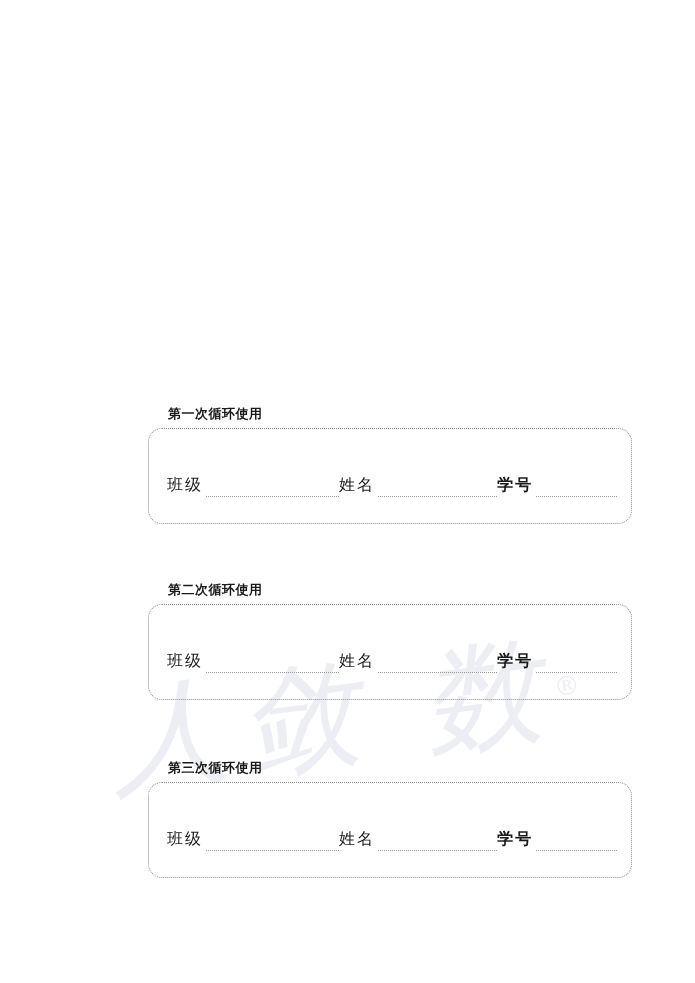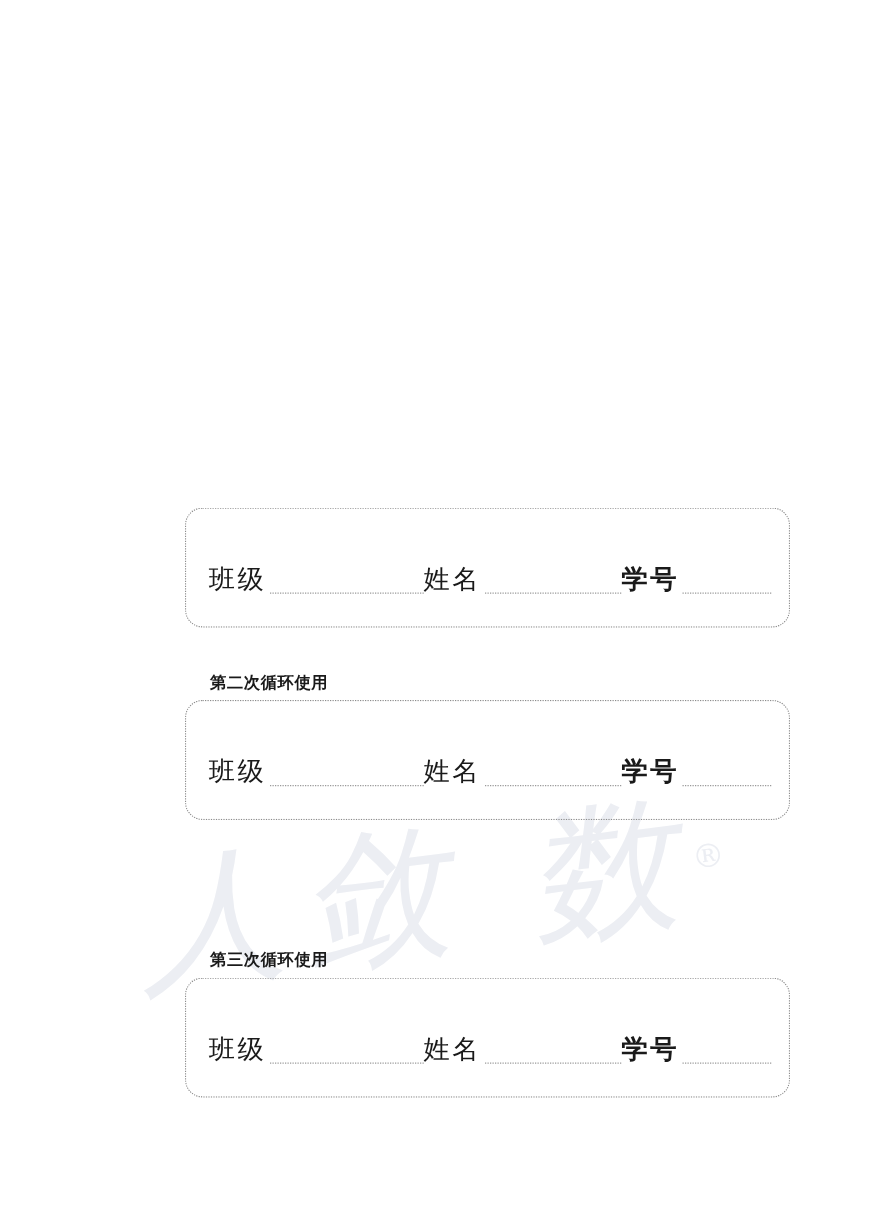--- a/index.html
+++ b/index.html
@@ -96,52 +96,53 @@
   .field {
     display: flex;
     align-items: flex-end;
     height: 30px;
   }
   .field-class  { width: 178px; }
   .field-name   { width: 164px; }
   .field-id     { width: 124px; flex: 1 1 auto; font-weight: bold; }
 
   .field-label {
-    font-size: 21px;
+    font-size: 16px;
     line-height: 24px;
     letter-spacing: 2px;
     white-space: nowrap;
     font-family: "Liberation Serif", "DejaVu Serif", serif;
     color: #1a1a1a;
   }
 
   .field-line {
     flex: 1 1 auto;
     border-bottom: 1px dotted #9a9a9a;
     height: 20px;
     margin-left: 3px;
   }
 
   
   .block-1 { top: 406px; }
-  .block-2 { top: 538px; }
+  .block-2 { top: 582px; }
   .block-3 { top: 736px; margin-top: 24px; }
 </style>
 </head>
 <body>
 
 <div class="page">
 
   <div class="watermark">
     <span>人敛 数</span><span class="wm-mark">®</span>
   </div>
 
   <div class="content">
 
     <div class="block block-1">
+      <div class="block-title">第一次循环使用</div>
       <div class="card">
         <div class="fields">
           <div class="field field-class">
             <span class="field-label">班级</span>
             <span class="field-line"></span>
           </div>
           <div class="field field-name">
             <span class="field-label">姓名</span>
             <span class="field-line"></span>
           </div>

